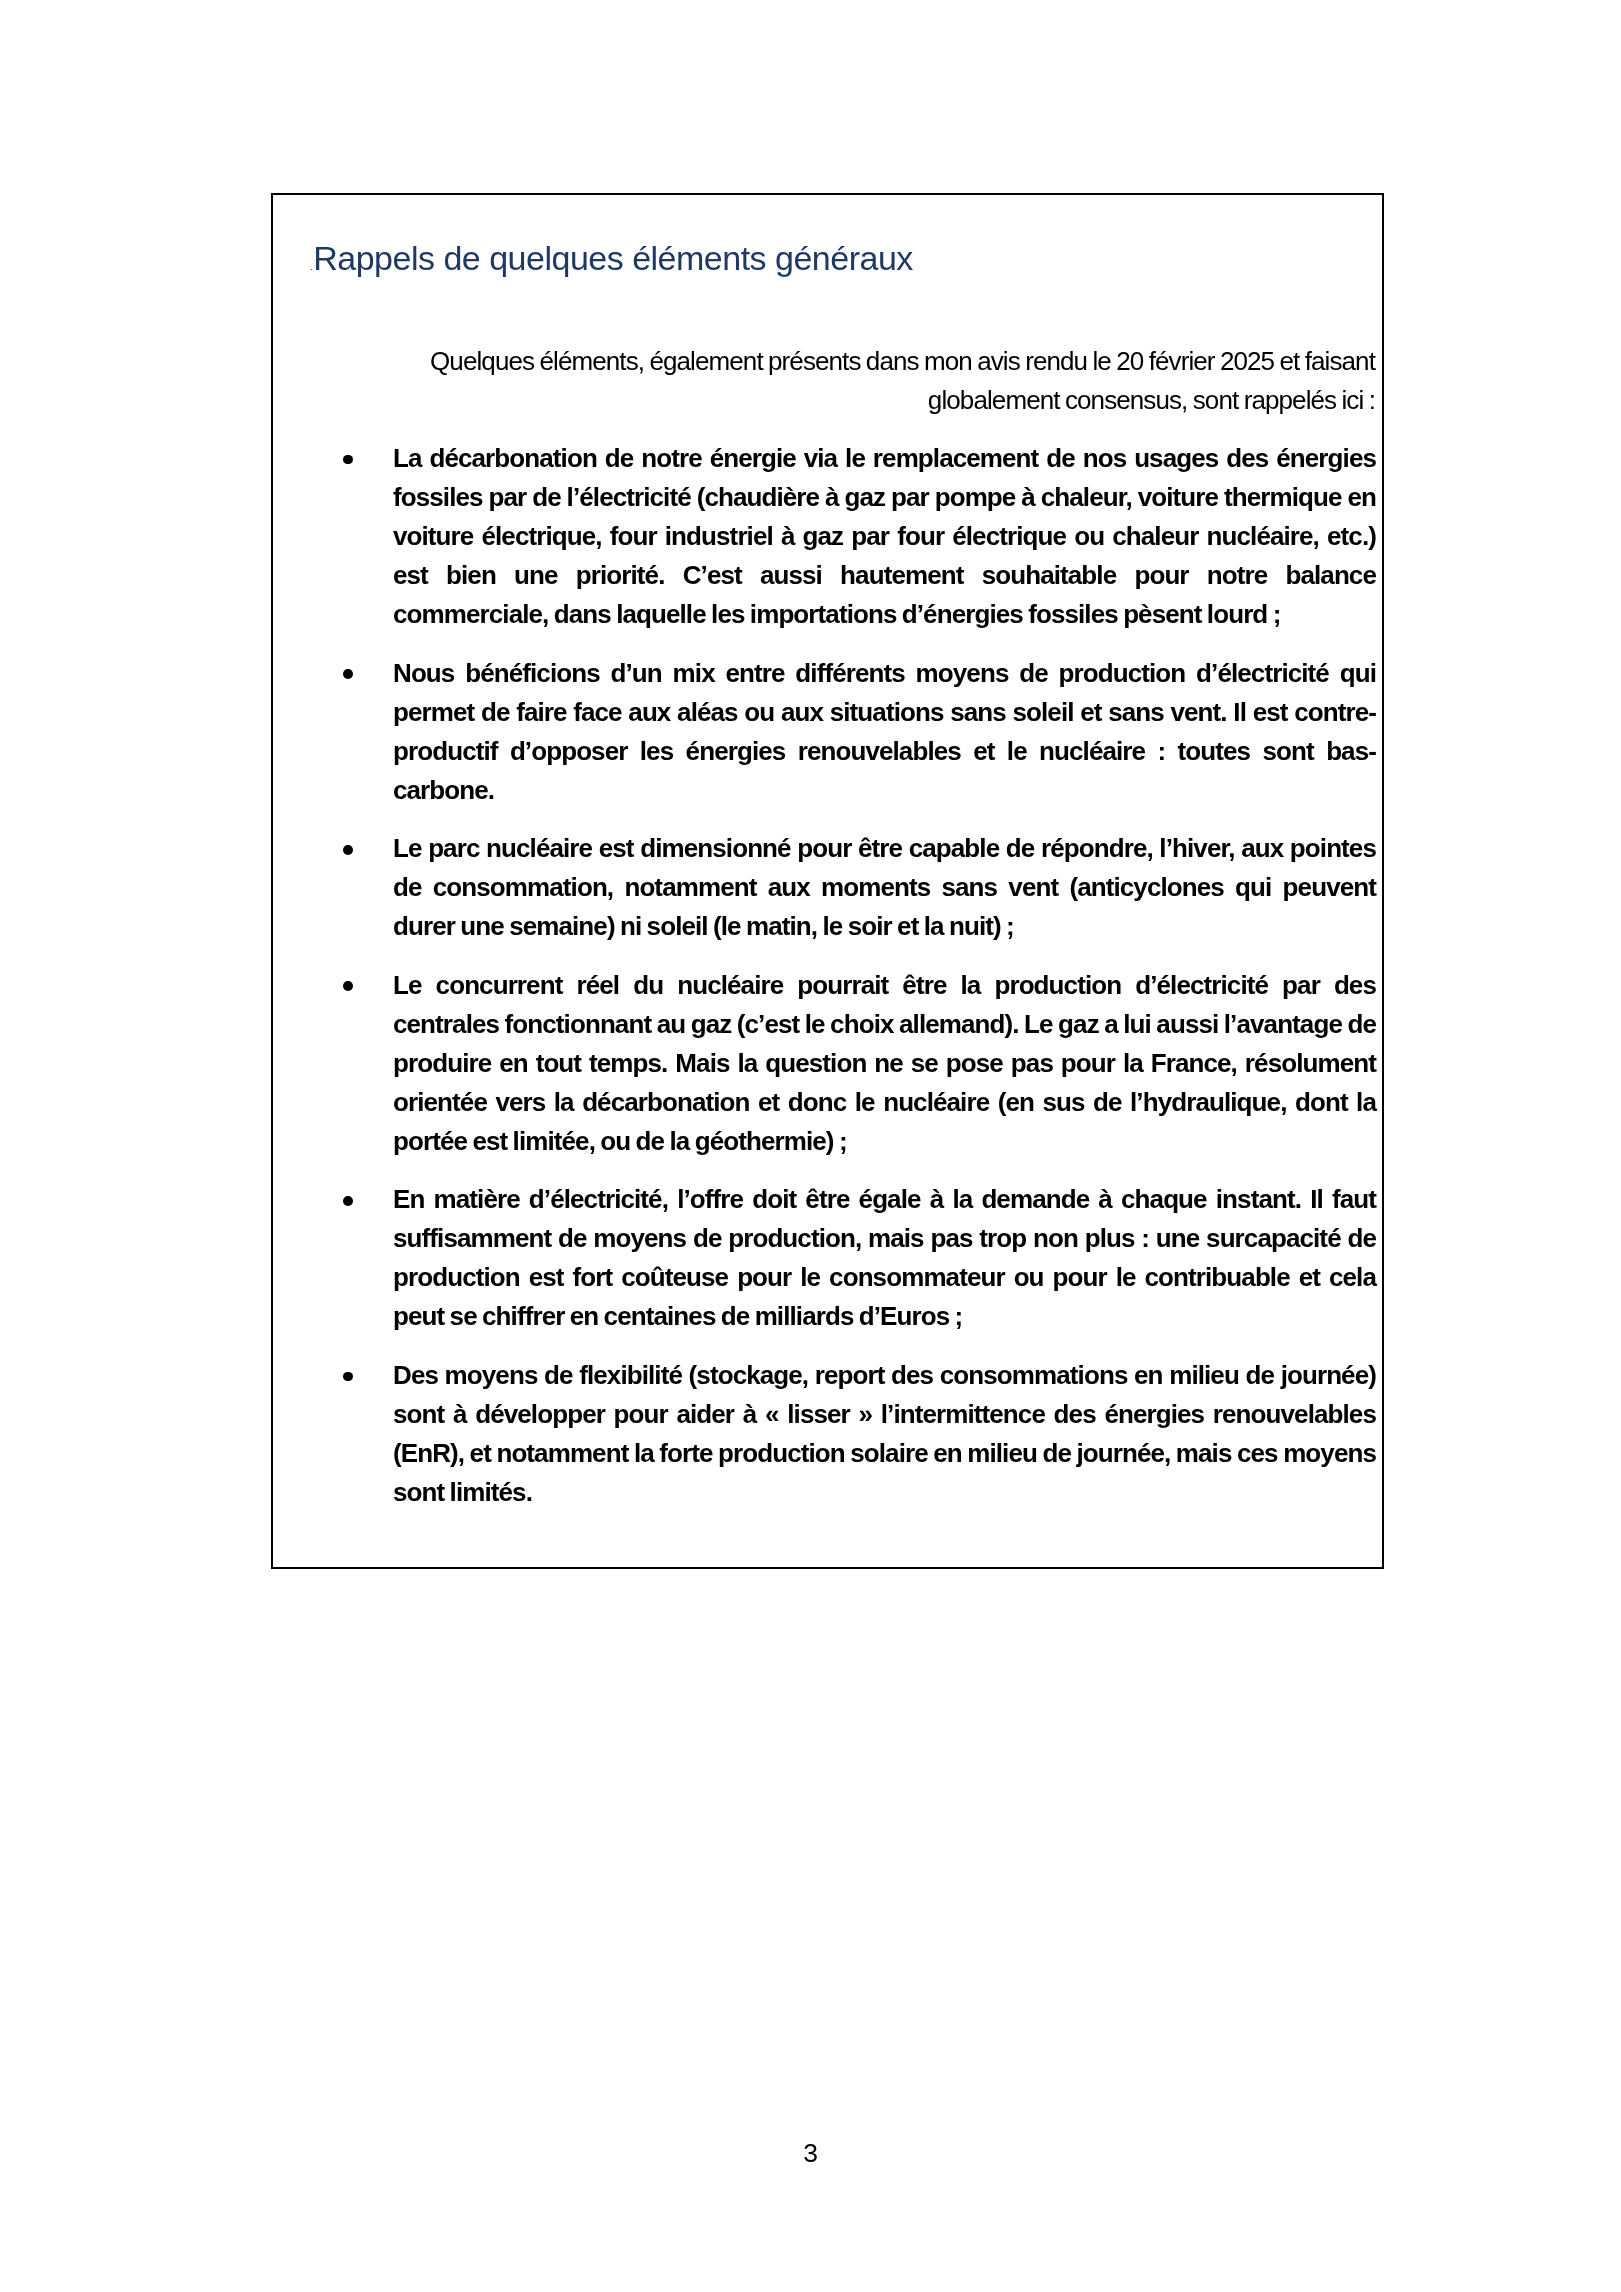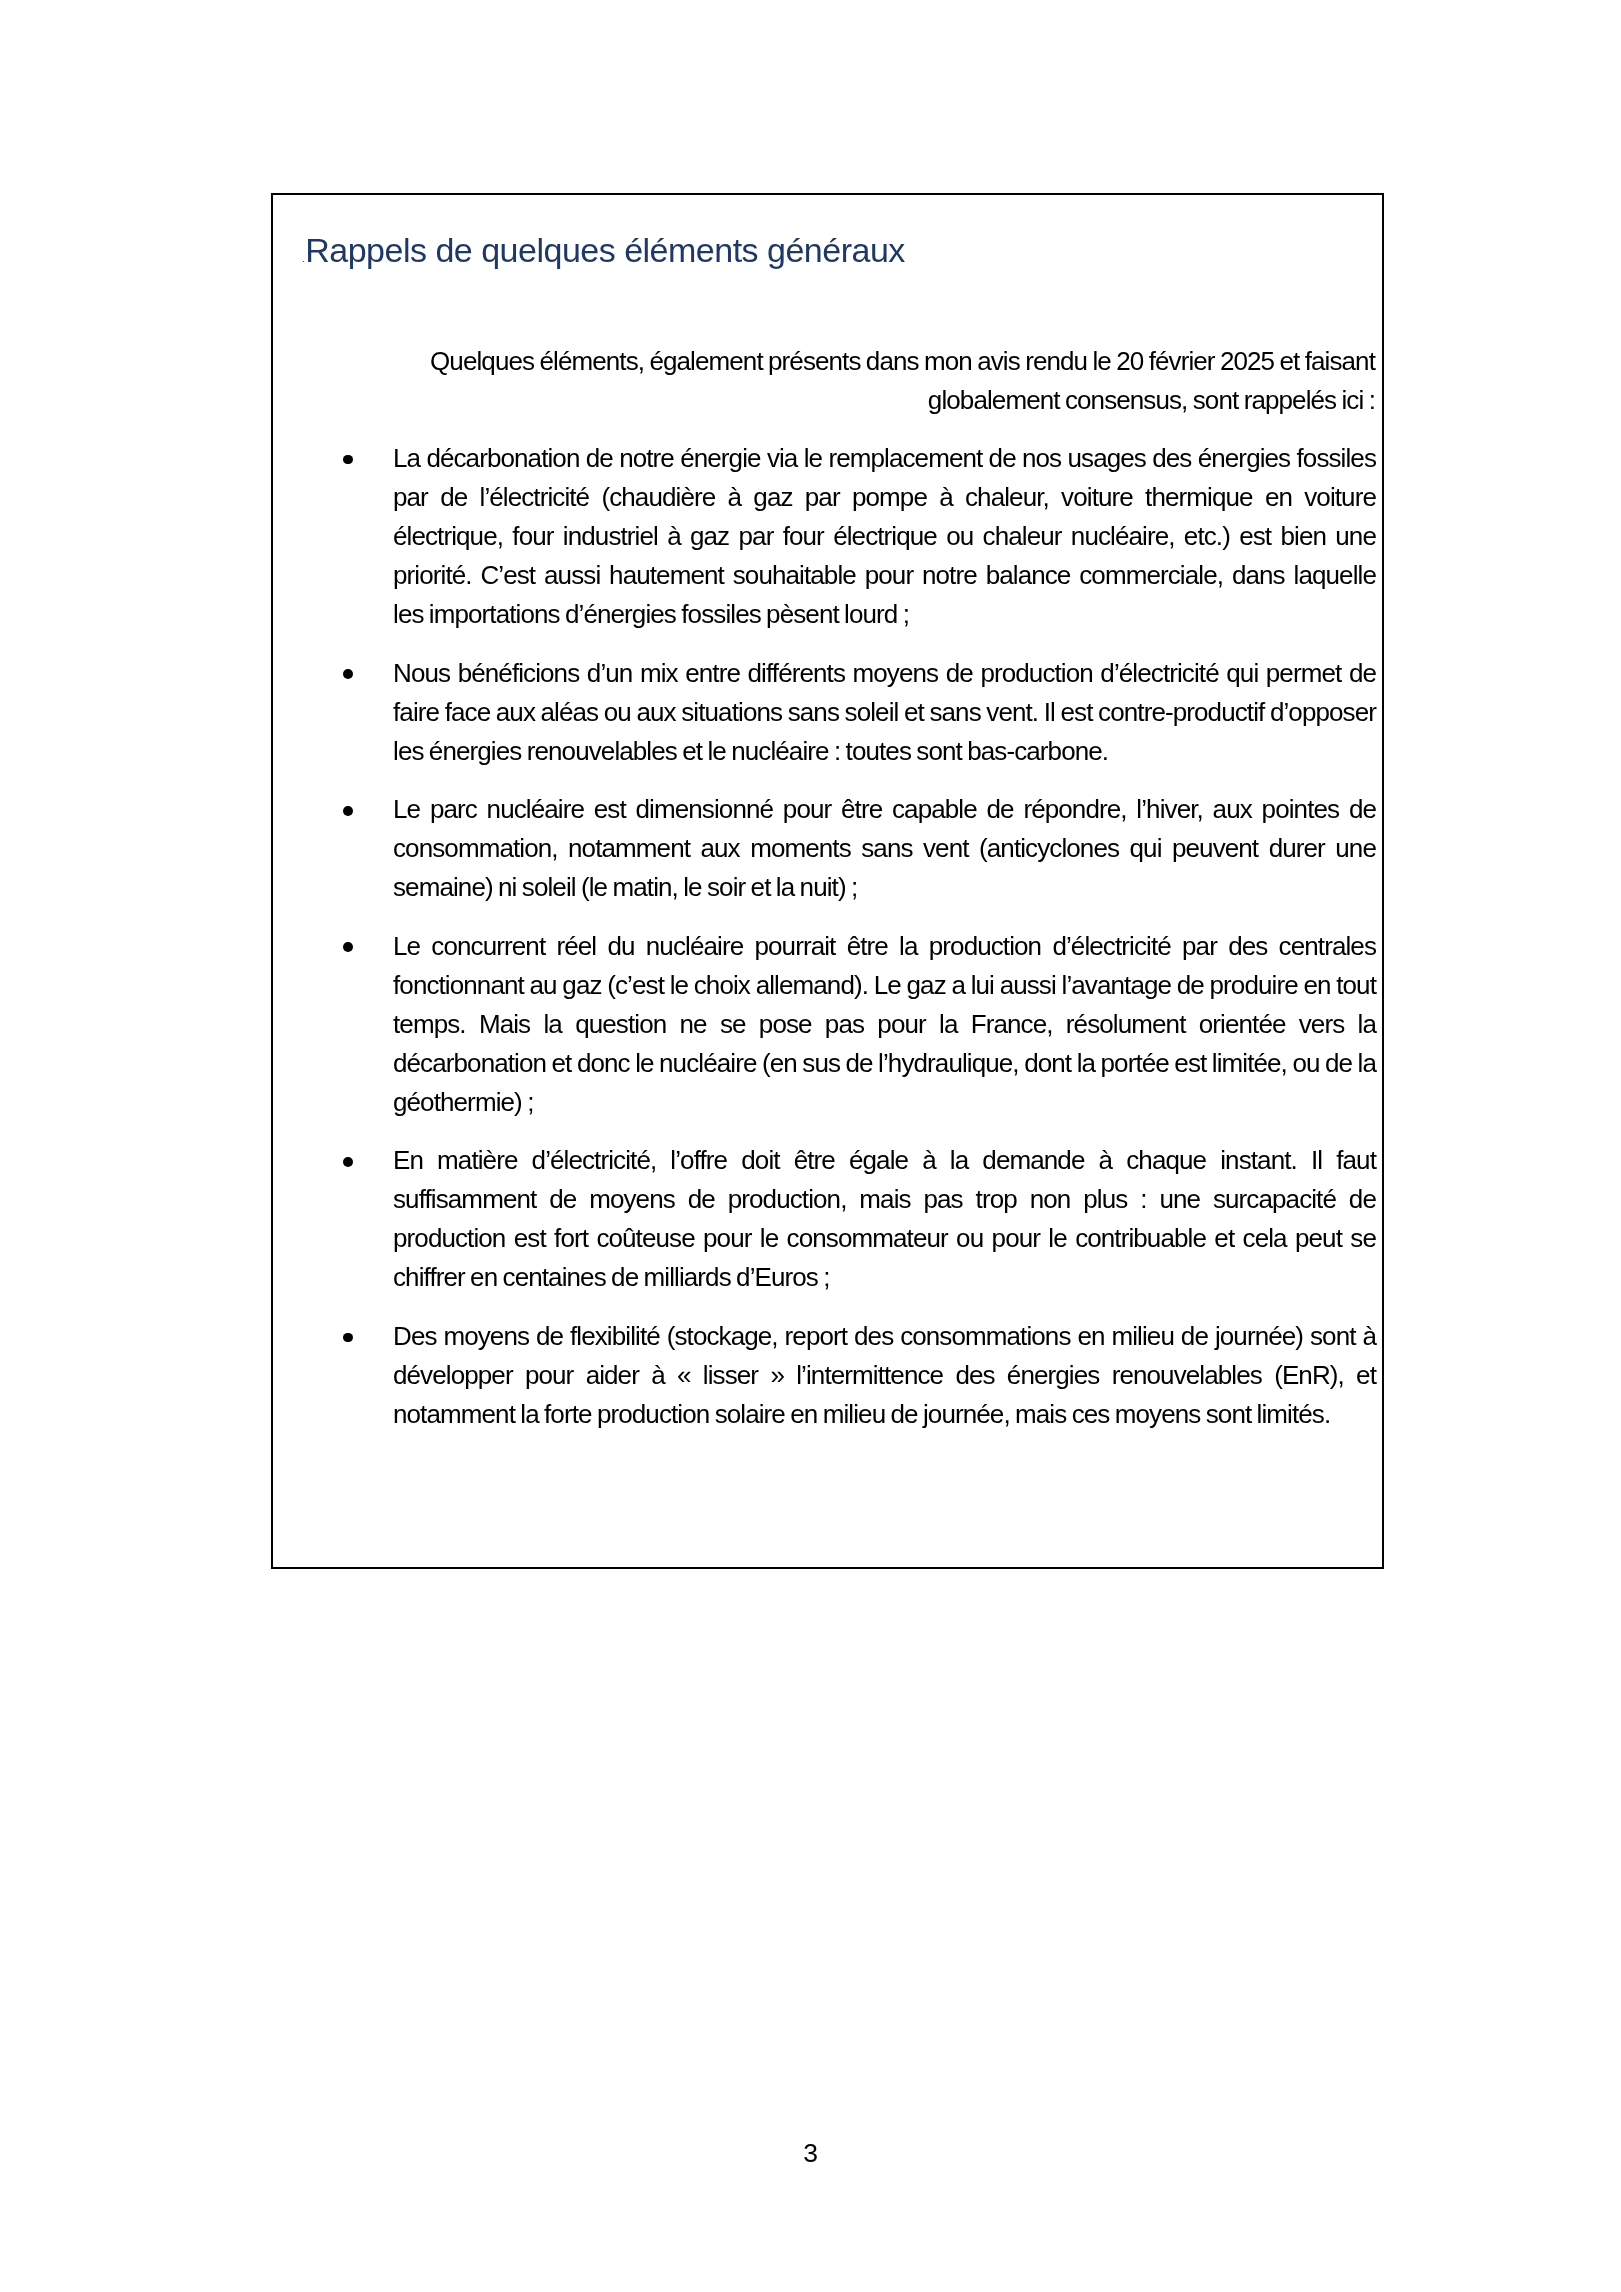--- a/index.html
+++ b/index.html
@@ -61,20 +61,21 @@
     }
     .bullet-item {
       position: relative;
       padding-left: 60px;
       font-size: 26px;
       line-height: 39px;
       letter-spacing: -0.9px;
       word-spacing: -1px;
       text-align: justify;
       margin-bottom: 19.6px;
+      font-weight: bold;
     }
     .bullet-dot {
       position: absolute;
       left: 9.8px;
       top: 15.7px;
       width: 9.8px;
       height: 9.8px;
       border-radius: 50%;
       background: #000000;
     }
@@ -85,21 +86,21 @@
       top: 2138px;
       text-align: center;
       font-size: 26.5px;
     }
   </style>
 </head>
 <body>
 
 <div class="frame-box"></div>
 
-<h2 class="section-title" style="margin:8px;font-weight:normal;">
+<h2 class="section-title" style="margin:16px;font-weight:normal;">
   <span class="marker">.</span><span>Rappels de quelques éléments généraux</span>
 </h2>
 
 <p class="intro" style="margin:0;">Quelques éléments, également présents dans mon avis rendu le 20 février 2025 et faisant globalement consensus, sont rappelés ici :</p>
 
 <ul class="bullets">
   <li class="bullet-item">
     <span class="bullet-dot"></span>
     <span>La décarbonation de notre énergie via le remplacement de nos usages des énergies fossiles par de l’électricité (chaudière à gaz par pompe à chaleur, voiture thermique en voiture électrique, four industriel à gaz par four électrique ou chaleur nucléaire, etc.) est bien une priorité. C’est aussi hautement souhaitable pour notre balance commerciale, dans laquelle les importations d’énergies fossiles pèsent lourd ;</span>
   </li>

